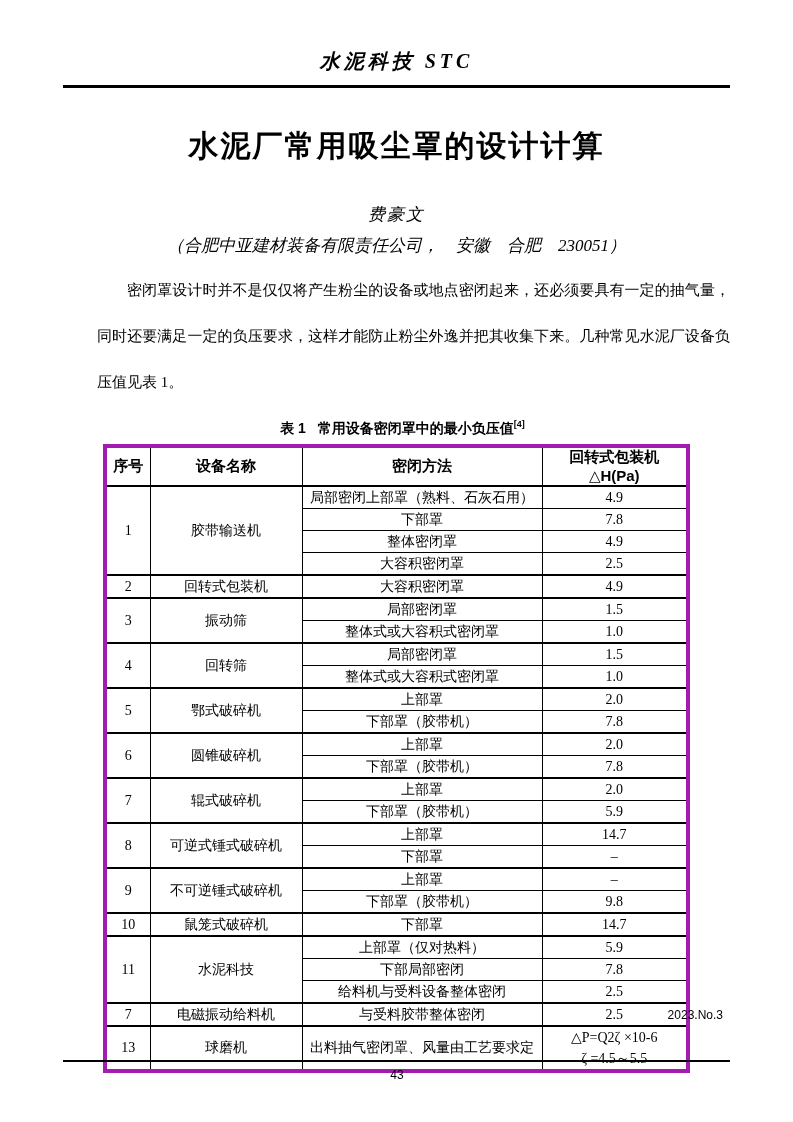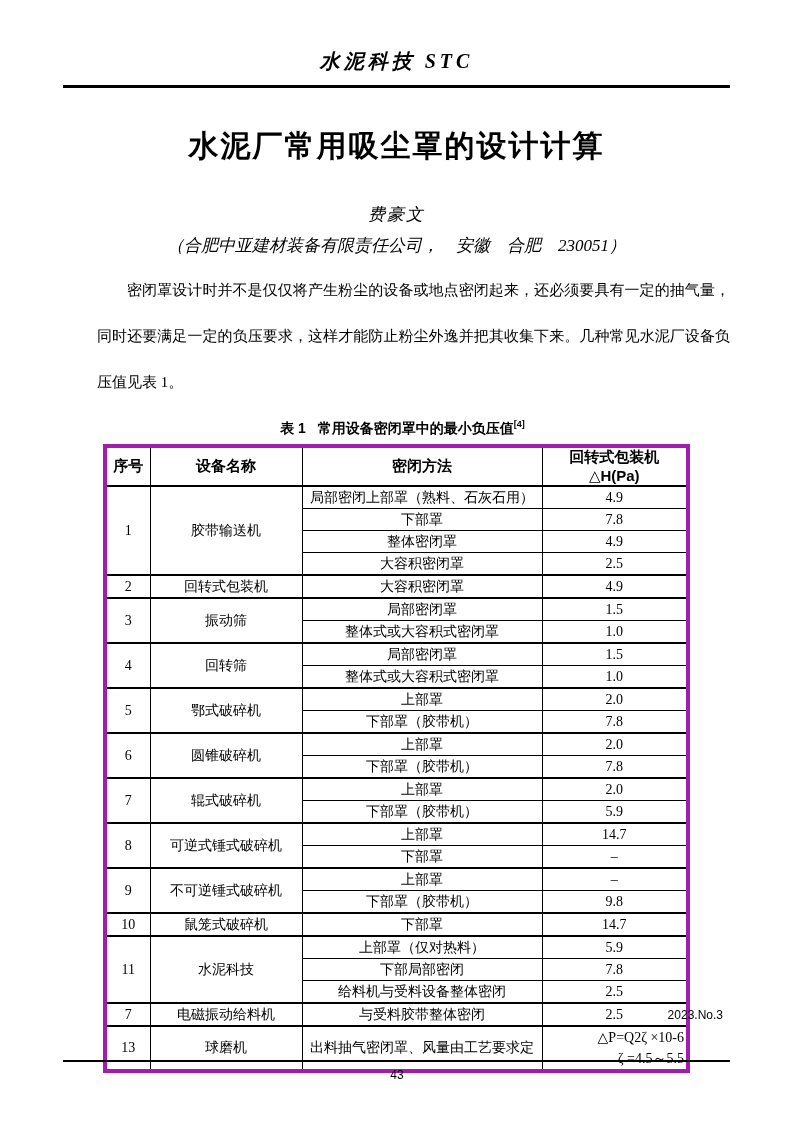--- a/index.html
+++ b/index.html
@@ -88,21 +88,21 @@
   }
   table.data-table thead th {
     height: 36px;
     font-family: "Liberation Sans", "DejaVu Sans", sans-serif;
     font-weight: bold;
     font-size: 15px;
     border-bottom: 2px solid #000;
   }
   table.data-table tbody td { height: 21px; line-height: 21px; }
   table.data-table tbody tr.group-first td { border-top: 2px solid #000; }
-  table.data-table .formula-line { line-height: 21px; text-align: right; }
+  table.data-table .formula-line { line-height: 21px; }
   .footer-rule {
     position: absolute;
     left: 63px;
     right: 63px;
     top: 1060px;
     border-top: 2px solid #000;
     height: 0;
   }
   .footer-page-number {
     position: absolute;

